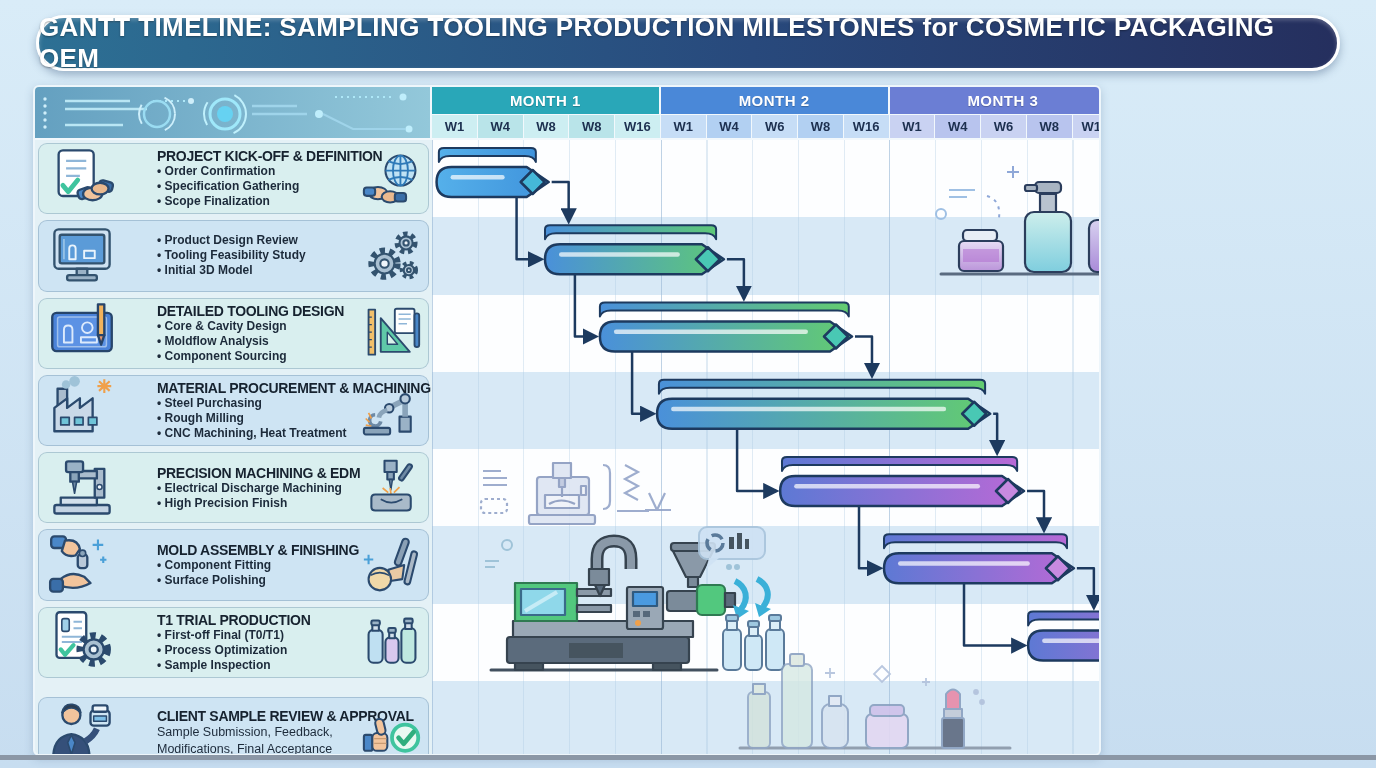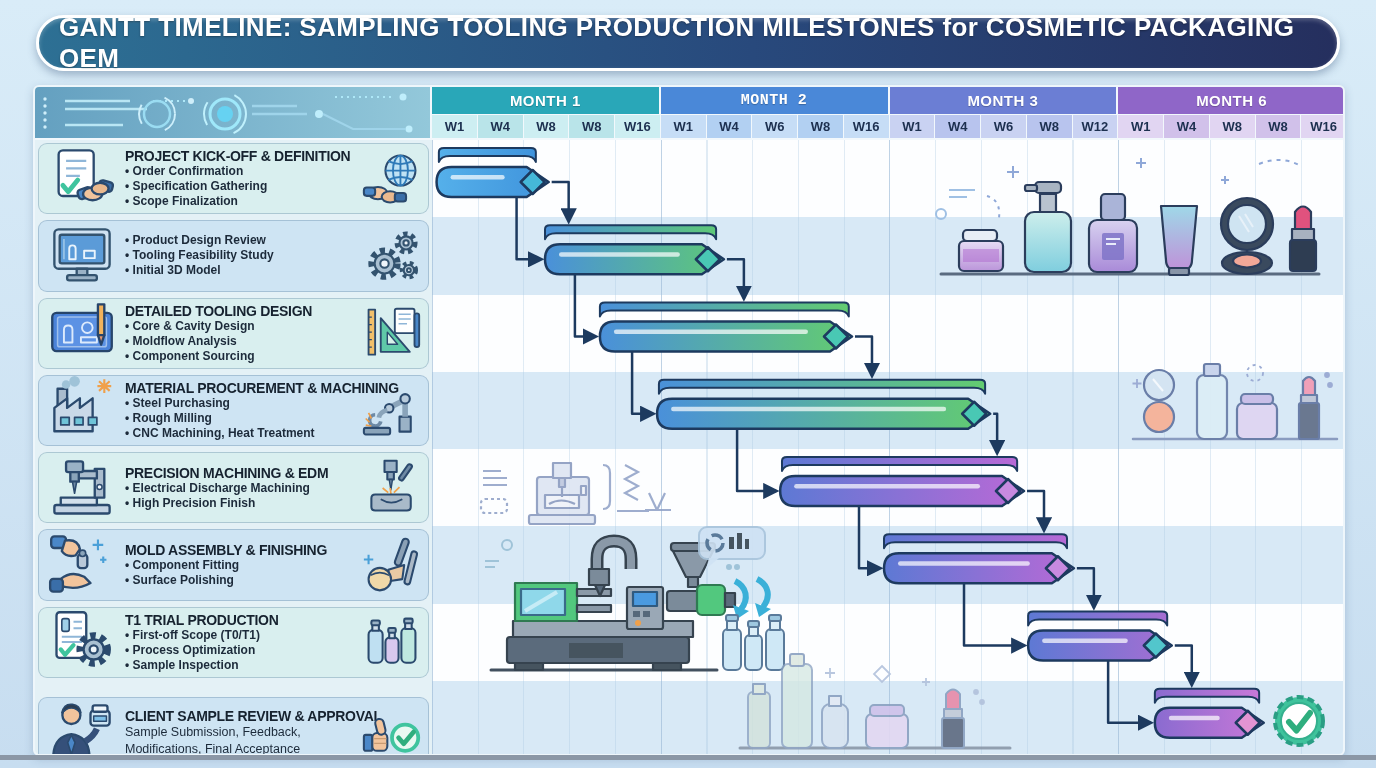--- a/index.html
+++ b/index.html
@@ -12,46 +12,46 @@
   .canvas { position:relative; width:1376px; height:768px; background:linear-gradient(180deg,#d9ecf8,#c7ddf0); }
 
   
   .title-bar {
     position:absolute; left:36px; top:15px; width:1304px; height:56px;
     background:linear-gradient(90deg,#2d7094,#28497c 55%,#252f5e);
     border:3px solid #ffffff; border-radius:30px;
     box-shadow:0 4px 8px rgba(40,70,110,.35), inset 0 2px 4px rgba(255,255,255,.25);
     display:flex; align-items:center; justify-content:center;
   }
-  .title-bar span { color:#ffffff; font-size:26px; font-weight:bold; letter-spacing:.4px; text-shadow:0 1px 2px rgba(0,0,0,.35);padding-left:20px; }
+  .title-bar span { color:#ffffff; font-size:26px; font-weight:bold; letter-spacing:.4px; text-shadow:0 1px 2px rgba(0,0,0,.35); }
 
   
   .grid {
-    position:absolute; left:33px; top:85px; width:1312px; height:671px;
+    position:absolute; left:33px; top:85px; width:1068px; height:671px;
     background:#f6fafd; border:2px solid #eef6fb; border-radius:6px;
     box-shadow:0 3px 8px rgba(60,90,130,.25);
     overflow:hidden;
   }
 
   
   .corner-cell { position:absolute; left:0; top:0; width:397px; height:53px;
     background:linear-gradient(90deg,#64a0c0,#93c8da); border-right:2px solid #f2f8fc; border-bottom:2px solid #f2f8fc;}
   .months-row { position:absolute; left:397px; top:0; width:915px; height:28px; display:flex; }
   .month { flex:1; display:flex; align-items:center; justify-content:center;
     color:#fff; font-weight:bold; font-size:15px; letter-spacing:.5px;
     border-right:2px solid #f2f8fc; border-bottom:1px solid #f2f8fc; text-shadow:0 1px 1px rgba(0,0,0,.25);}
   .weeks-row { position:absolute; left:397px; top:28px; width:915px; height:25px; display:flex; }
   .week { width:45.75px; text-align:center; line-height:24px; font-weight:bold; font-size:13px;
     color:#1d3050; border-right:1px solid #f2f8fc; border-bottom:2px solid #f2f8fc;}
 
   
   .task-col-bg { position:absolute; left:0; top:53px; width:397px; height:618px; background:#e4f1f6; }
   .task-row { position:absolute; left:0; width:397px; height:77.25px; padding:3px; }
   .task-card { position:relative; width:100%; height:100%; border-radius:9px;
-    border:1.5px solid rgba(90,130,160,.35); display:flex; align-items:center; padding:2px 4px; }
+    border:1.5px solid rgba(90,130,160,.35); display:flex; align-items:center; padding:2px 4px;gap:32px; }
   .task-row.alt-a .task-card { background:#d9efef; }
   .task-row.alt-b .task-card { background:#cee4f3; }
   .t-icon { flex:none; }
   .t-icon.left { width:78px; height:68px; display:flex; align-items:center; justify-content:center; }
   .t-icon.right { position:absolute; right:6px; bottom:3px; width:60px; height:62px; }
   .t-icon svg { width:100%; height:100%; }
   .t-text { flex:1; padding-left:4px; min-width:0; }
   .t-title { font-size:14px; font-weight:bold; color:#16222f; letter-spacing:-.3px; white-space:nowrap; }
   .t-bullet { font-size:12px; font-weight:bold; color:#1c2a3a; line-height:1.25; white-space:nowrap; }
   .t-bullet::before { content:"• "; }
@@ -106,21 +106,21 @@
           <path d="M288 27 L318 42 H370" stroke="#9fd4ea"></path>
           <path d="M300 10 H360" stroke-dasharray="2 4"></path>
           <circle cx="368" cy="10" r="3.5" fill="#bfeefc" stroke="none"></circle>
           <circle cx="374" cy="42" r="3.5" fill="#bfeefc" stroke="none"></circle>
         </g>
       </svg>
     </div>
 
     <div class="months-row">
         <div class="month" style="background: rgb(41, 167, 184);">MONTH 1</div>
-        <div class="month" style="background: rgb(74, 136, 216); font-family: Liberation Mono, monospace;">MONTH 2</div>
+        <div class="month" style="background: rgb(74, 136, 216);">MONTH 2</div>
         <div class="month" style="background: rgb(107, 126, 212);">MONTH 3</div>
         <div class="month" style="background: rgb(143, 102, 200);">MONTH 6</div>
       </div>
     <div class="weeks-row">
         <div class="week" style="background: rgb(205, 238, 242);">W1</div>
         <div class="week" style="background: rgb(185, 228, 233);">W4</div>
         <div class="week" style="background: rgb(205, 238, 242);">W8</div>
         <div class="week" style="background: rgb(185, 228, 233);">W8</div>
         <div class="week" style="background: rgb(205, 238, 242);">W16</div>
         <div class="week" style="background: rgb(198, 221, 246);">W1</div>
@@ -391,21 +391,21 @@
             <path d="M24 13h8M24 19h8M13 27h19M13 32h19" stroke="#8fb6d8" stroke-width="1.8" fill="none"></path>
             <path d="M12 39l4 5 8-9" stroke="#3fc49e" stroke-width="4" fill="none" stroke-linecap="round"></path>
             <circle cx="43" cy="39" r="13" fill="none" stroke-width="6.5" stroke-dasharray="5.2 4.4"></circle>
             <circle cx="43" cy="39" r="9.5" fill="#a9c0d2"></circle>
             <circle cx="43" cy="39" r="3.8" fill="#eef5fa"></circle>
           </g>
             </svg>
         </div>
         <div class="t-text">
           <div class="t-title">T1 TRIAL PRODUCTION</div>
-          <div class="t-bullet">First-off Scope (T0/T1)</div>
+          <div class="t-bullet">First-off Final (T0/T1)</div>
           <div class="t-bullet">Process Optimization</div>
           <div class="t-bullet">Sample Inspection</div>
         </div>
         <div class="t-icon right">
           <svg viewBox="0 0 64 64">
               <g stroke="#2b4a6e" stroke-width="2.2" stroke-linejoin="round">
             <rect x="7" y="18" width="15" height="35" rx="5" fill="#bfe0f2"></rect>
                 <rect x="11" y="12" width="7" height="7" fill="#d3e0ec"></rect>
                 <rect x="10" y="8" width="9" height="5" rx="1.5" fill="#9ab2c6"></rect>
             <rect x="25" y="26" width="14" height="27" rx="5" fill="#d8c8ee"></rect>

